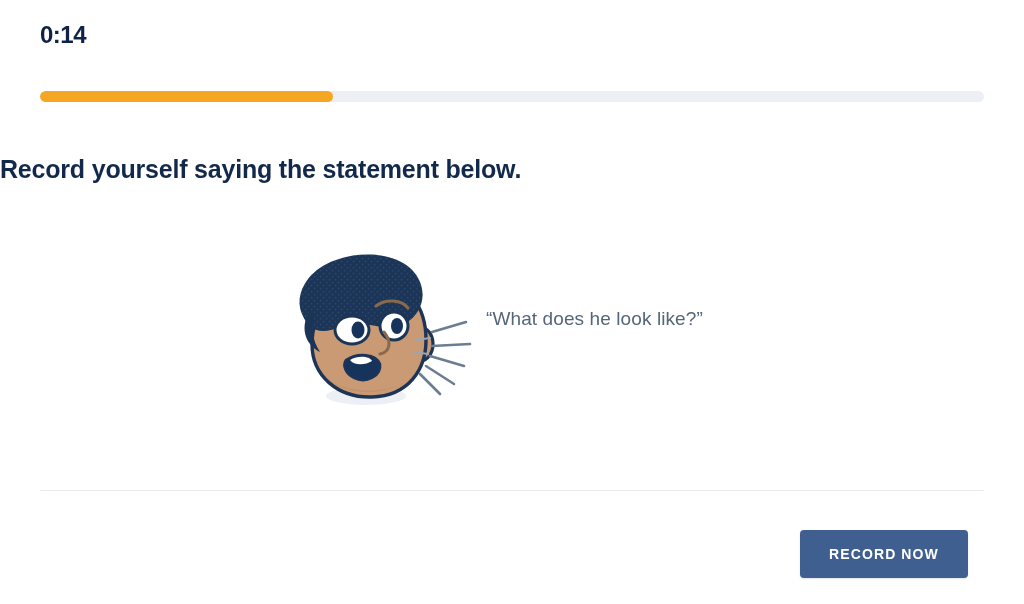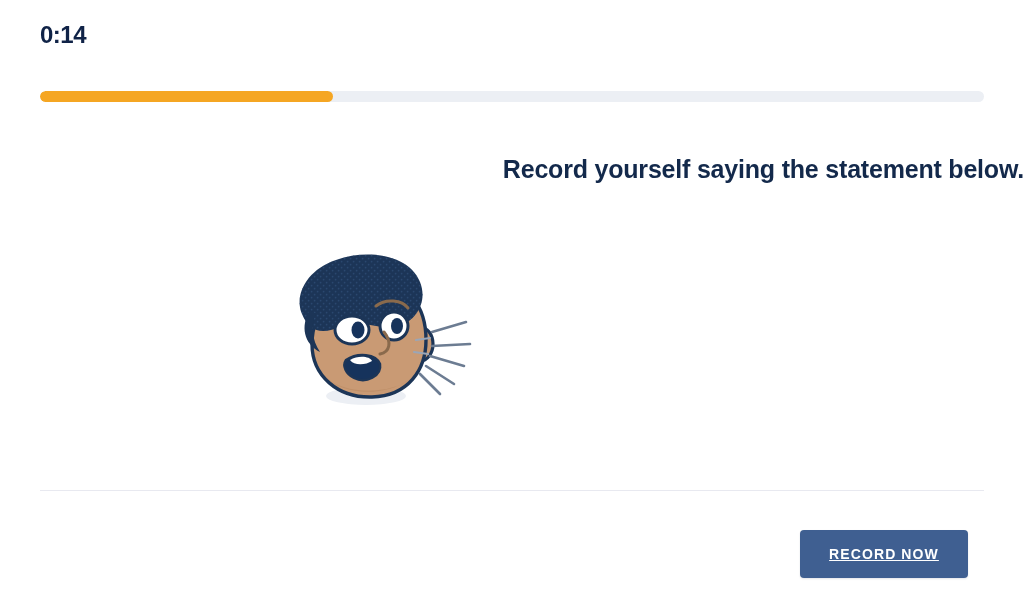--- a/index.html
+++ b/index.html
@@ -51,21 +51,21 @@
     background: #f5a623;
     border-radius: 6px;
   }
 
   
   .heading {
     position: absolute;
     left: 0;
     top: 155px;
     width: 1024px;
-    text-align: right;
+    text-align: left;
     font-size: 25px;
     font-weight: bold;
     color: #13294b;
     letter-spacing: -0.2px;
   }
 
   
   .prompt-row {
     position: absolute;
     left: 0;
@@ -201,21 +201,22 @@
           <line x1="146" y1="118" x2="174" y2="136"></line>
           <line x1="140" y1="126" x2="160" y2="146"></line>
         </g>
         <g stroke="#9aa6b7" stroke-width="2.2" stroke-linecap="round">
           <line x1="136" y1="92" x2="150" y2="90"></line>
           <line x1="134" y1="104" x2="148" y2="106"></line>
         </g>
       </svg>
     </div>
 
+    <div class="statement">“What does he look like?”</div>
   </div>
 
   <div class="divider"></div>
 
   <div class="footer">
-    <button class="record-button" style="background: rgb(63, 95, 145); text-decoration: underline;">RECORD NOW</button>
+    <button class="record-button" style="background: rgb(63, 95, 145);">RECORD NOW</button>
   </div>
 
 </div>
 
 </body></html>

